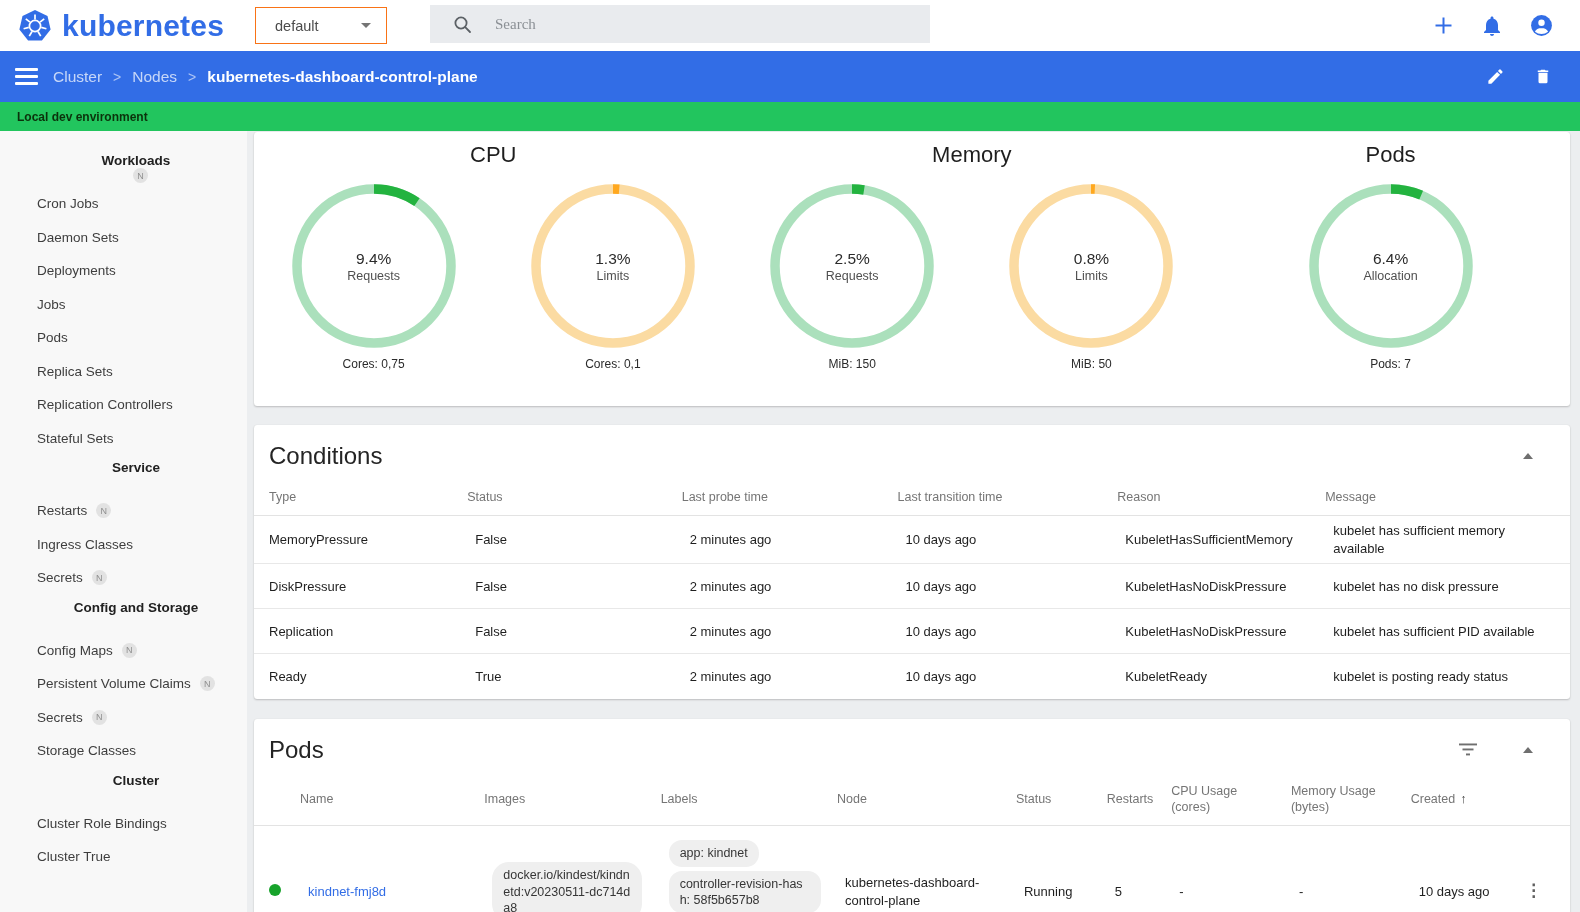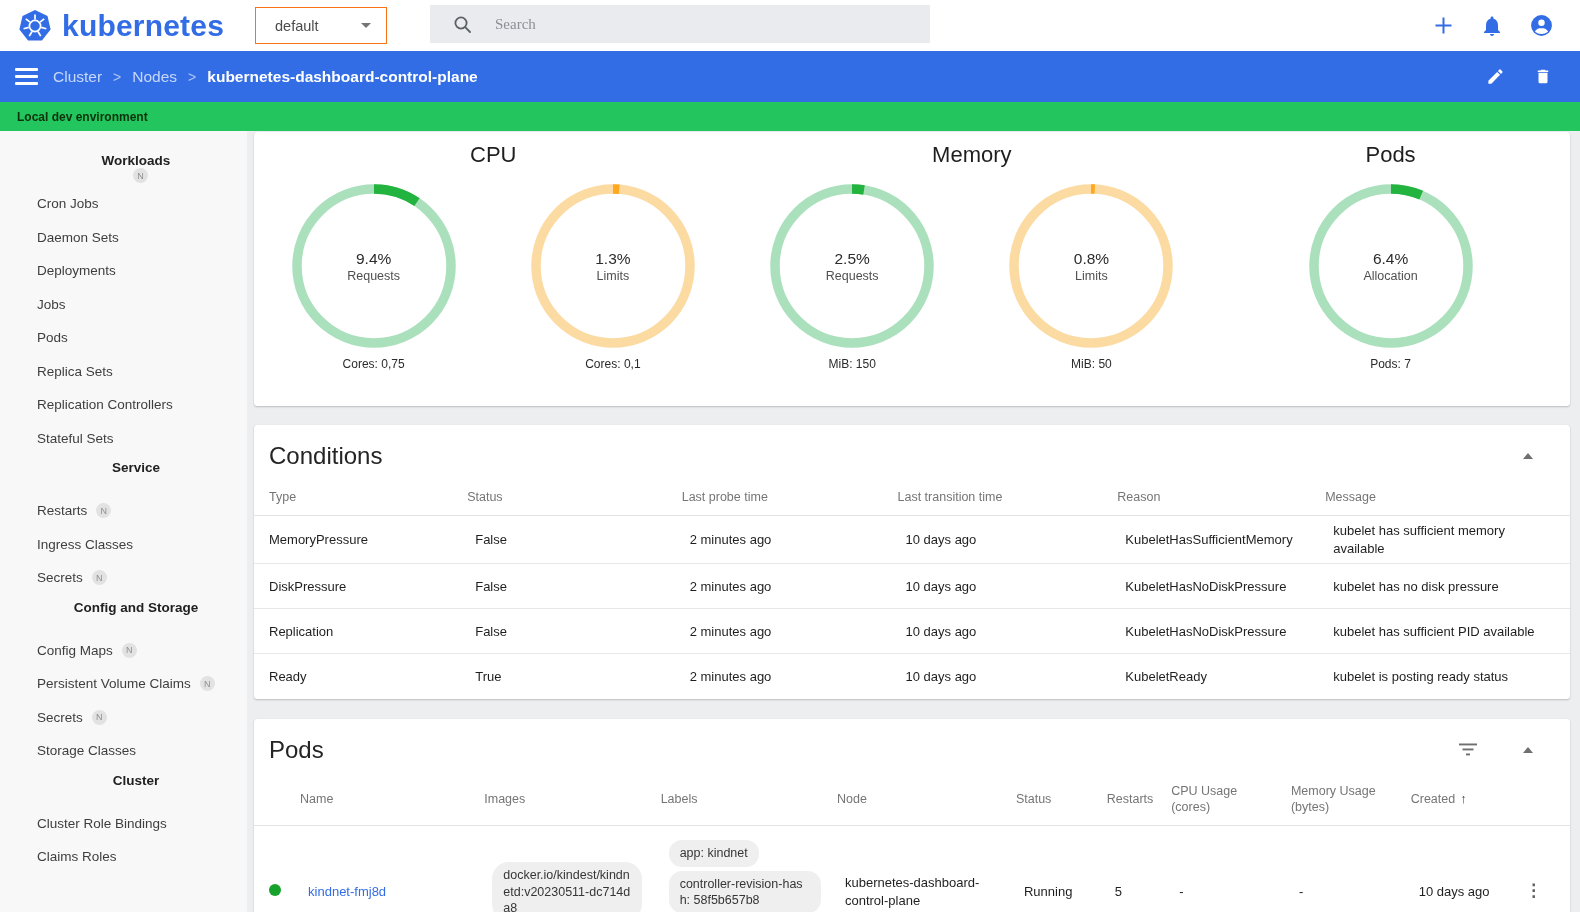--- a/index.html
+++ b/index.html
@@ -252,21 +252,21 @@
       <div class="side-item">
         <span class="side-item-label">Storage Classes</span>
       </div>
       <div class="side-header">
         <span class="side-header-label">Cluster</span>
       </div>
       <div class="side-item">
         <span class="side-item-label">Cluster Role Bindings</span>
       </div>
       <div class="side-item">
-        <span class="side-item-label">Claims Roles</span>
+        <span class="side-item-label">Cluster True</span>
       </div>
     </div>
 
   <div class="main">
 
     <div class="card metrics-card">
         <div class="metric-group">
           <div class="metric-title">CPU</div>
           <div class="gauge-row">
             <div class="gauge-cell">

